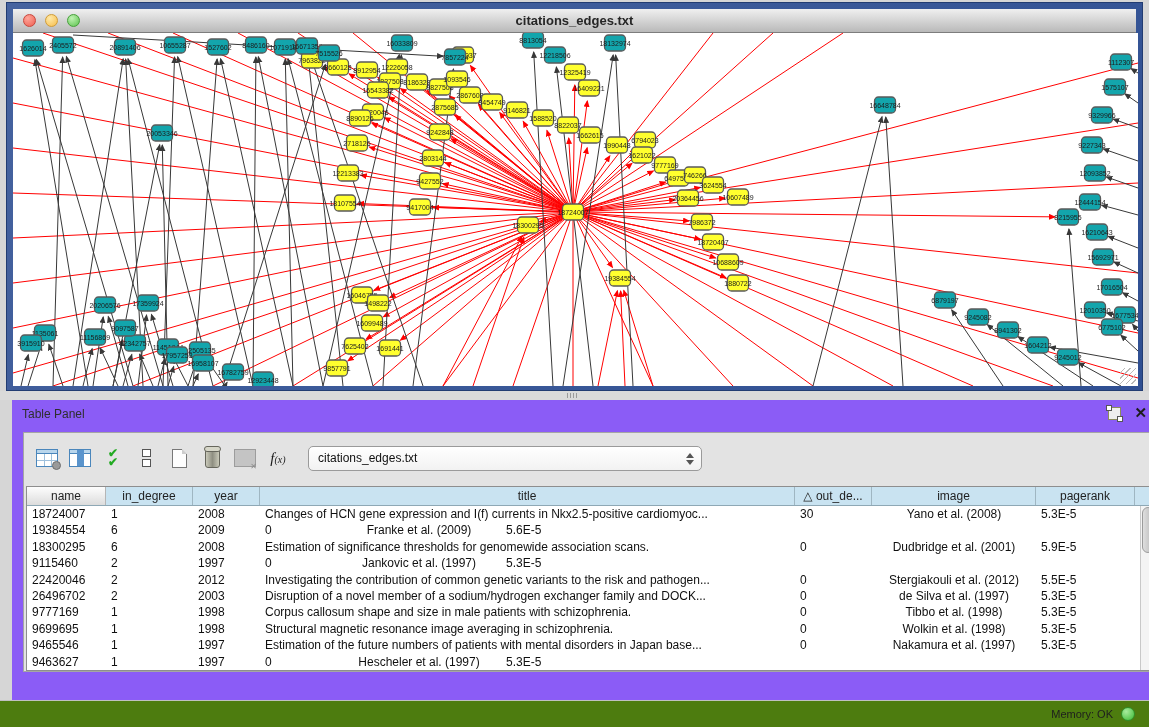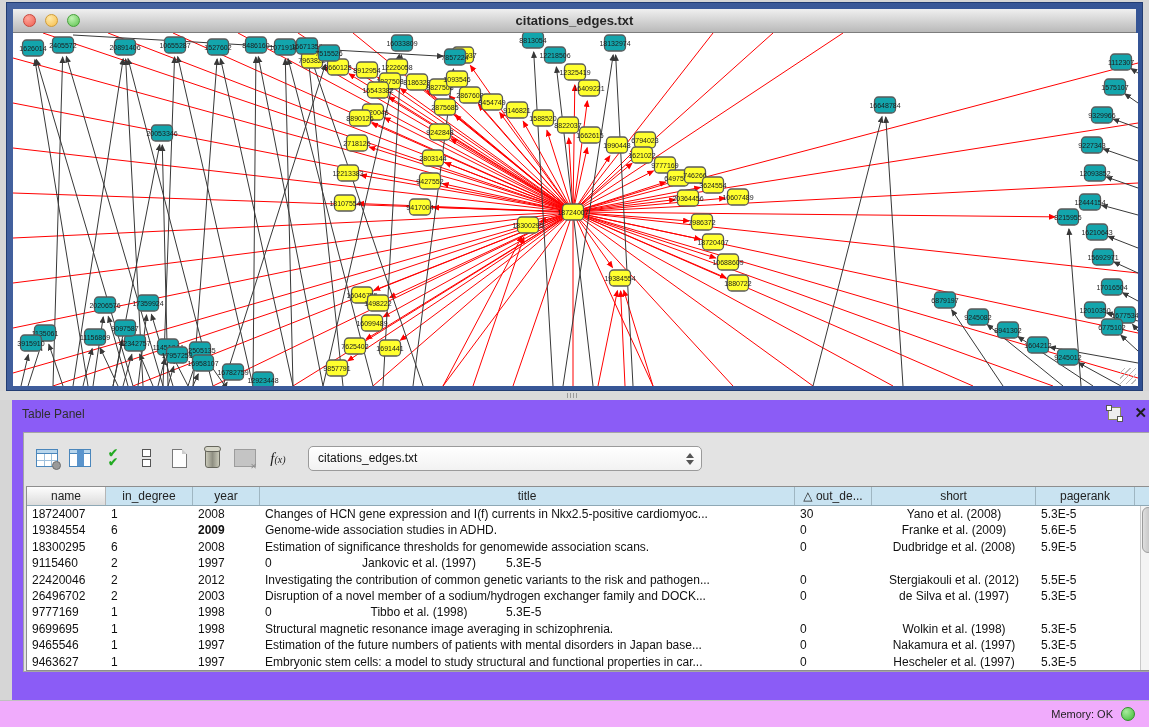--- a/index.html
+++ b/index.html
@@ -70,21 +70,21 @@
 
   
   .seg-wrap { position:absolute; left:428px; top:274px; height:22px; display:flex; }
   .seg { font-size:13px; color:#1d1d1d; padding:0 14px; line-height:20px; background:linear-gradient(#ffffff,#e9e9e9);
     border:1px solid #9b9b9b; border-left:none; }
   .seg:first-child { border-left:1px solid #9b9b9b; border-radius:5px 0 0 5px; }
   .seg:last-child { border-radius:0 5px 5px 0; }
   .seg.sel { background:linear-gradient(#8a8a8a,#646464); color:#f2f2f2; }
 
   
-  .status { position:absolute; left:0; top:700px; width:1149px; height:27px; background:#f0abfc; border-top:1px solid #c0c0c0; }
+  .status { position:absolute; left:0; top:700px; width:1149px; height:27px; background:#4d7c0f; border-top:1px solid #c0c0c0; }
   .mem-label { position:absolute; right:36px; top:7px; font-size:11px; color:#1e1e1e; }
   .mem-dot { position:absolute; right:14px; top:6px; width:14px; height:14px; border-radius:50%;
     background:radial-gradient(circle at 35% 30%,#a8eb9d,#3dbb36); border:1px solid #2f8f2a; }
 
   
   .i-table { width:22px; height:18px; border:1px solid #4a86bb; background:#fff; position:relative; }
   .i-table .hd { position:absolute; left:0; top:0; right:0; height:4px; background:#b9d6ec; border-bottom:1px solid #4a86bb; }
   .i-table .c1,.i-table .c2 { position:absolute; top:4px; bottom:0; width:1px; background:#9fc0dc; }
   .i-table .c1 { left:7px; } .i-table .c2 { left:14px; }
   .i-table .r1 { position:absolute; left:0; right:0; top:10px; height:1px; background:#9fc0dc; }
@@ -545,49 +545,48 @@
       </div>
     </div>
 
     <div class="tbl">
       <div class="tbl-head" id="tbl-head">
           <div class="th gray" style="width: 79px;">name</div>
           <div class="th" style="width: 87px;">in_degree</div>
           <div class="th" style="width: 67px;">year</div>
           <div class="th" style="width: 535px;">title</div>
           <div class="th" style="width: 77px;">△ out_de...</div>
-          <div class="th" style="width: 164px;">short</div>
+          <div class="th" style="width: 164px;">image</div>
           <div class="th" style="width: 99px;">pagerank</div>
         </div>
       <div class="tbl-rows" id="tbl-rows">
           <div class="tr">
             <div class="td" style="width: 79px; text-align: left;">18724007</div>
             <div class="td" style="width: 87px; text-align: left;">1</div>
             <div class="td" style="width: 67px; text-align: left;">2008</div>
             <div class="td" style="width: 535px; text-align: left;">Changes of HCN gene expression and I(f) currents in Nkx2.5-positive cardiomyoc...</div>
             <div class="td" style="width: 77px; text-align: left;">30</div>
             <div class="td" style="width: 164px; text-align: center;">Yano et al. (2008)</div>
             <div class="td" style="width: 99px; text-align: left;">5.3E-5</div>
           </div>
           <div class="tr">
             <div class="td" style="width: 79px; text-align: left;">19384554</div>
             <div class="td" style="width: 87px; text-align: left;">6</div>
-            <div class="td" style="width: 67px; text-align: left; font-weight: bold;">2009</div>
-            <div class="td" style="width: 535px; text-align: left;">Genome-wide association studies in ADHD.</div>
+            <div class="td" style="width: 67px; text-align: left;">2009</div>
             <div class="td" style="width: 77px; text-align: left;">0</div>
             <div class="td" style="width: 164px; text-align: center;">Franke et al. (2009)</div>
             <div class="td" style="width: 99px; text-align: left;">5.6E-5</div>
           </div>
           <div class="tr">
             <div class="td" style="width: 79px; text-align: left;">18300295</div>
             <div class="td" style="width: 87px; text-align: left;">6</div>
             <div class="td" style="width: 67px; text-align: left;">2008</div>
             <div class="td" style="width: 535px; text-align: left;">Estimation of significance thresholds for genomewide association scans.</div>
             <div class="td" style="width: 77px; text-align: left;">0</div>
-            <div class="td" style="width: 164px; text-align: center;">Dudbridge et al. (2008)</div>
+            <div class="td" style="width: 164px; text-align: center;">Dudbridge et al. (2001)</div>
             <div class="td" style="width: 99px; text-align: left;">5.9E-5</div>
           </div>
           <div class="tr">
             <div class="td" style="width: 79px; text-align: left;">9115460</div>
             <div class="td" style="width: 87px; text-align: left;">2</div>
             <div class="td" style="width: 67px; text-align: left;">1997</div>
             <div class="td" style="width: 77px; text-align: left;">0</div>
             <div class="td" style="width: 164px; text-align: center;">Jankovic et al. (1997)</div>
             <div class="td" style="width: 99px; text-align: left;">5.3E-5</div>
           </div>
@@ -606,20 +605,21 @@
             <div class="td" style="width: 67px; text-align: left;">2003</div>
             <div class="td" style="width: 535px; text-align: left;">Disruption of a novel member of a sodium/hydrogen exchanger family and DOCK...</div>
             <div class="td" style="width: 77px; text-align: left;">0</div>
             <div class="td" style="width: 164px; text-align: center;">de Silva et al. (1997)</div>
             <div class="td" style="width: 99px; text-align: left;">5.3E-5</div>
           </div>
           <div class="tr">
             <div class="td" style="width: 79px; text-align: left;">9777169</div>
             <div class="td" style="width: 87px; text-align: left;">1</div>
             <div class="td" style="width: 67px; text-align: left;">1998</div>
+            <div class="td" style="width: 535px; text-align: left;">Corpus callosum shape and size in male patients with schizophrenia.</div>
             <div class="td" style="width: 77px; text-align: left;">0</div>
             <div class="td" style="width: 164px; text-align: center;">Tibbo et al. (1998)</div>
             <div class="td" style="width: 99px; text-align: left;">5.3E-5</div>
           </div>
           <div class="tr">
             <div class="td" style="width: 79px; text-align: left;">9699695</div>
             <div class="td" style="width: 87px; text-align: left;">1</div>
             <div class="td" style="width: 67px; text-align: left;">1998</div>
             <div class="td" style="width: 535px; text-align: left;">Structural magnetic resonance image averaging in schizophrenia.</div>
             <div class="td" style="width: 77px; text-align: left;">0</div>
@@ -632,21 +632,20 @@
             <div class="td" style="width: 67px; text-align: left;">1997</div>
             <div class="td" style="width: 535px; text-align: left;">Estimation of the future numbers of patients with mental disorders in Japan base...</div>
             <div class="td" style="width: 77px; text-align: left;">0</div>
             <div class="td" style="width: 164px; text-align: center;">Nakamura et al. (1997)</div>
             <div class="td" style="width: 99px; text-align: left;">5.3E-5</div>
           </div>
           <div class="tr">
             <div class="td" style="width: 79px; text-align: left;">9463627</div>
             <div class="td" style="width: 87px; text-align: left;">1</div>
             <div class="td" style="width: 67px; text-align: left;">1997</div>
-            <div class="td" style="width: 535px; text-align: left;">Embryonic stem cells: a model to study structural and functional properties in car...</div>
             <div class="td" style="width: 77px; text-align: left;">0</div>
             <div class="td" style="width: 164px; text-align: center;">Hescheler et al. (1997)</div>
             <div class="td" style="width: 99px; text-align: left;">5.3E-5</div>
           </div>
         </div>
       <div class="vscroll">
         <div class="vthumb"></div>
       </div>
     </div>
 

